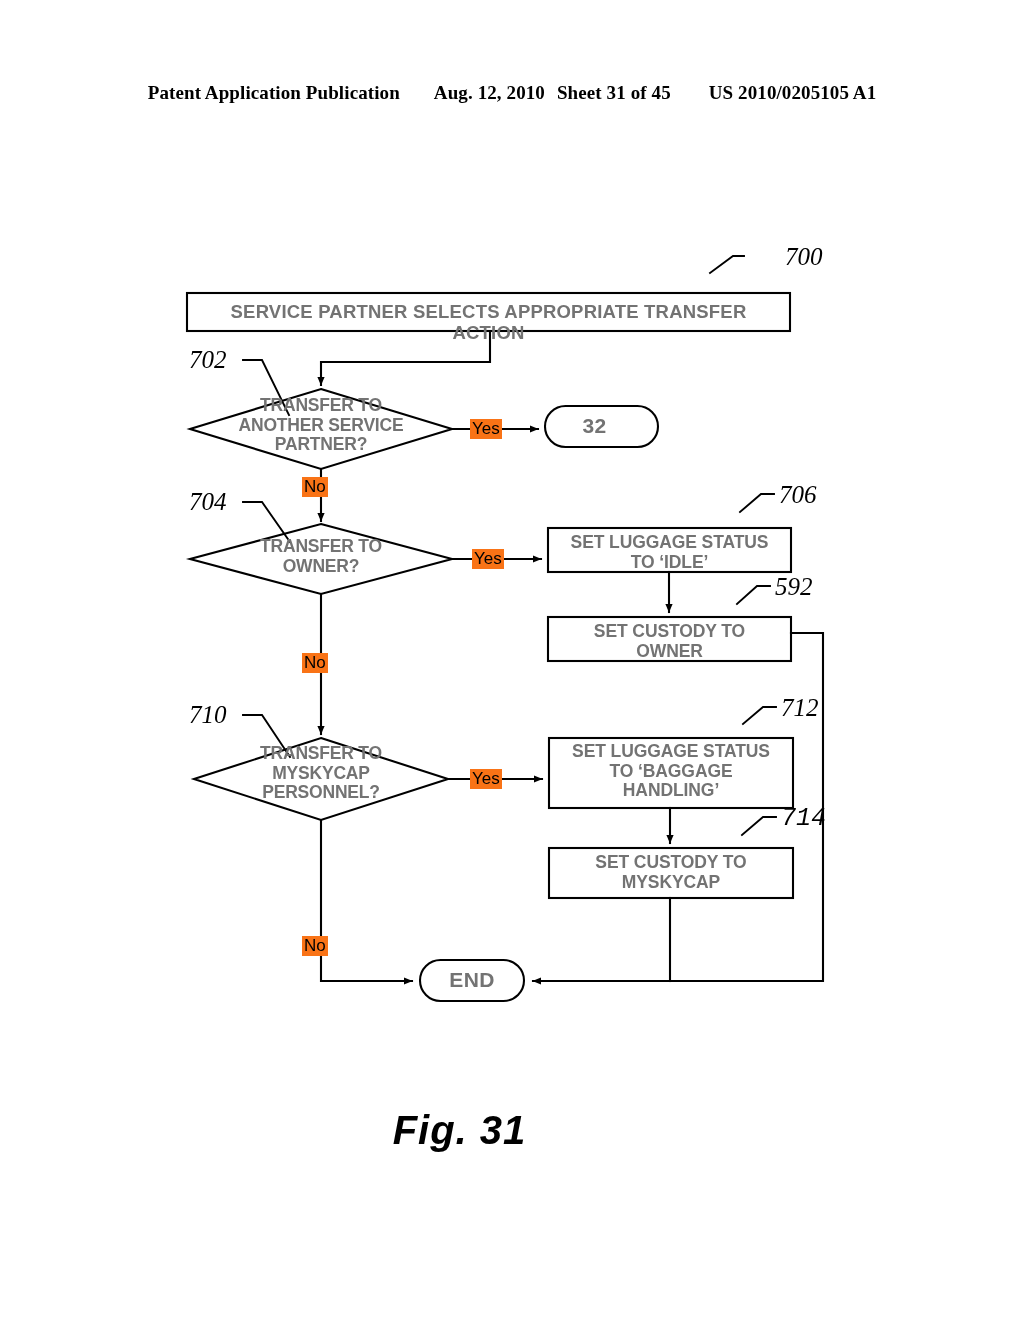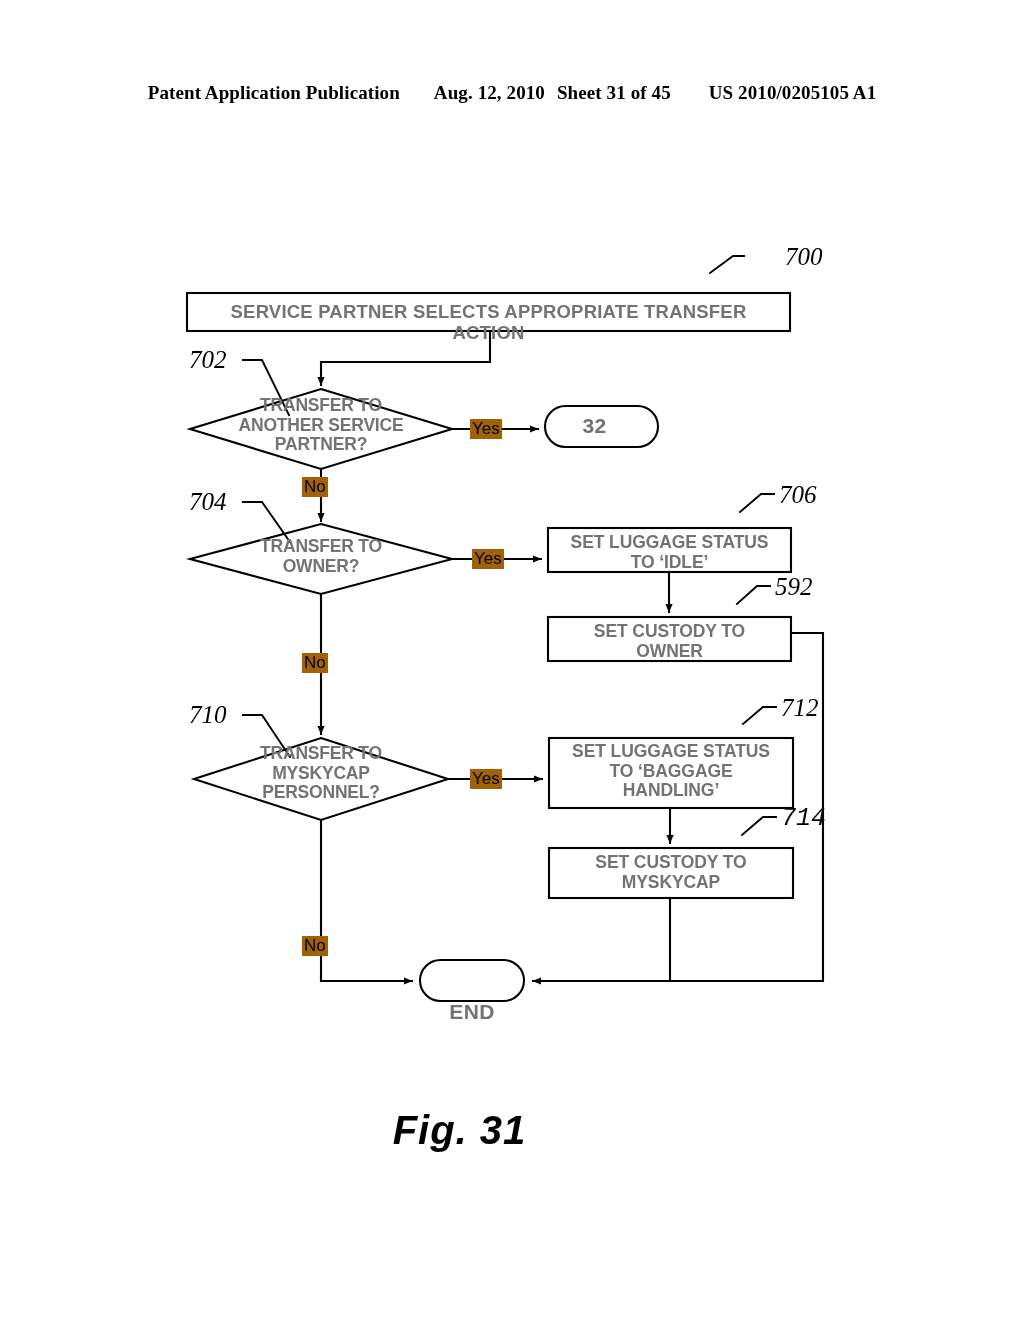--- a/index.html
+++ b/index.html
@@ -80,21 +80,21 @@
   .t-banner  { font-size: 18.5px; letter-spacing: 0.2px; }
   .t-diamond { font-size: 17.5px; letter-spacing: -0.2px; }
   .t-terminal{ font-size: 21px; letter-spacing: 0.4px; }
 
   .edge-label {
     position: absolute;
     font-family: "Liberation Sans", sans-serif;
     font-weight: normal;
     font-size: 17px;
     color: #000;
-    background: #a16207;
+    background: #f97316;
     padding: 0 2px;
     pointer-events: none;
   }
 
   .ref-label {
     position: absolute;
     font-family: "Liberation Serif", serif;
     font-style: italic;
     font-size: 25px;
     color: #000;
@@ -198,21 +198,21 @@
 MYSKYCAP
 PERSONNEL?</div>
 
   <div class="node-text t-process" style="left:553px; top:742px; width:236px;">SET LUGGAGE STATUS
 TO ‘BAGGAGE
 HANDLING’</div>
 
   <div class="node-text t-process" style="left:553px; top:853px; width:236px;">SET CUSTODY TO
 MYSKYCAP</div>
 
-  <div class="node-text t-terminal" style="left:420px; top:968px; width:104px;margin-top:32px;">END</div>
+  <div class="node-text t-terminal" style="left:420px; top:968px; width:104px;">END</div>
 
   <div class="edge-label" style="left:470px; top:419px;">Yes</div>
   <div class="edge-label" style="left:302px; top:477px;">No</div>
 
   <div class="edge-label" style="left:472px; top:549px;">Yes</div>
   <div class="edge-label" style="left:302px; top:653px;">No</div>
 
   <div class="edge-label" style="left:470px; top:769px;">Yes</div>
   <div class="edge-label" style="left:302px; top:936px;">No</div>
 

